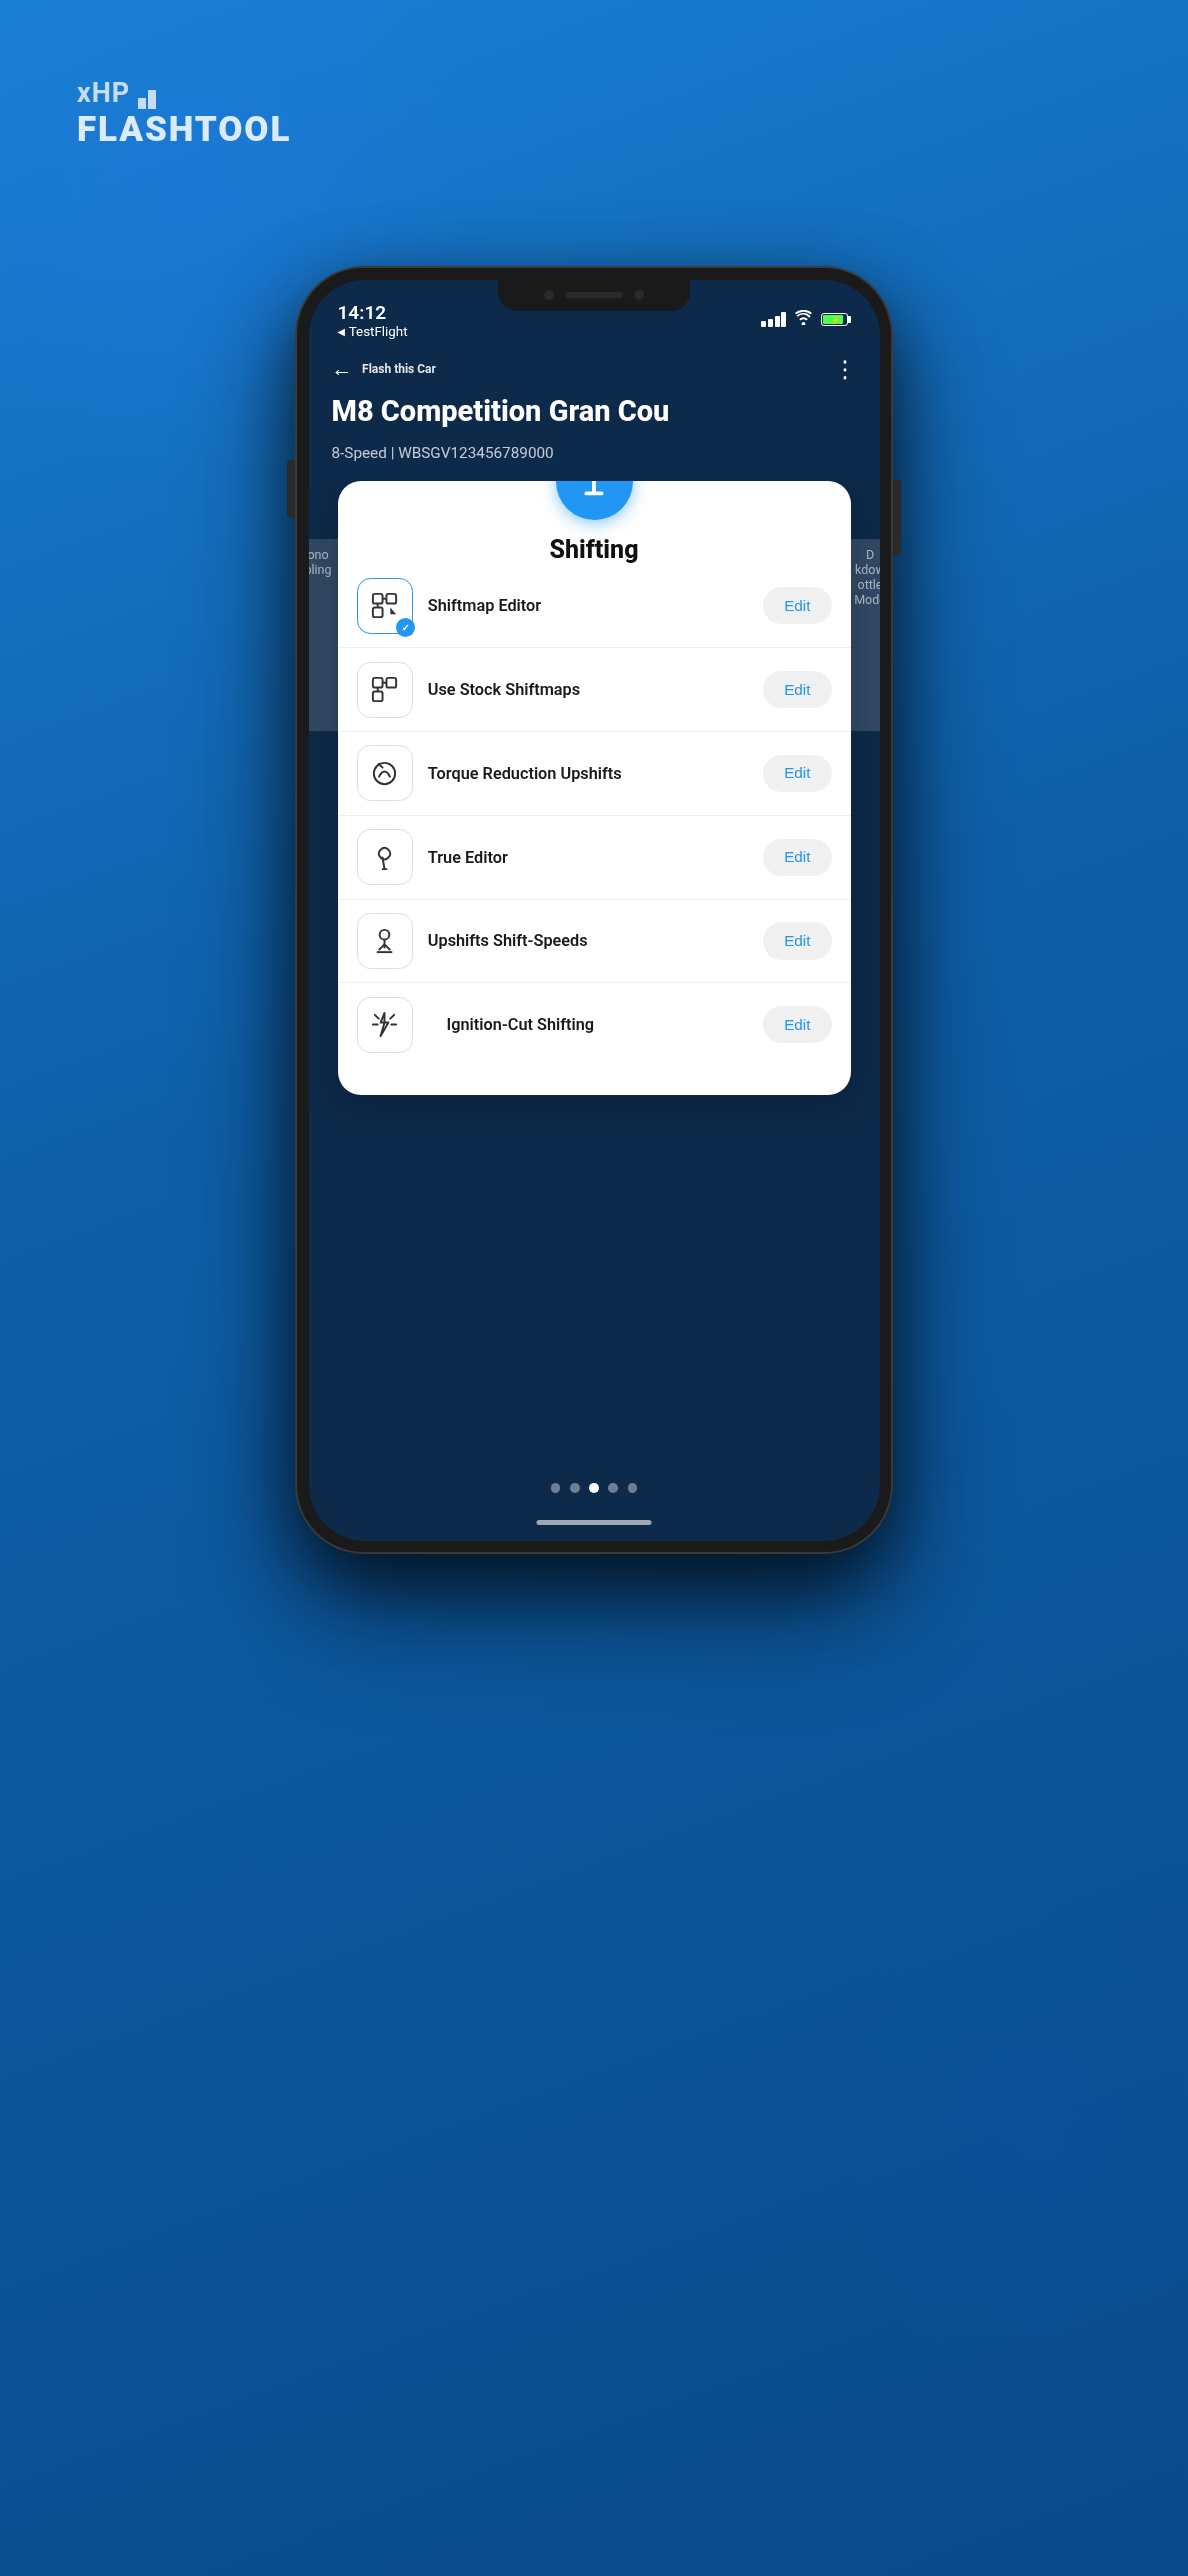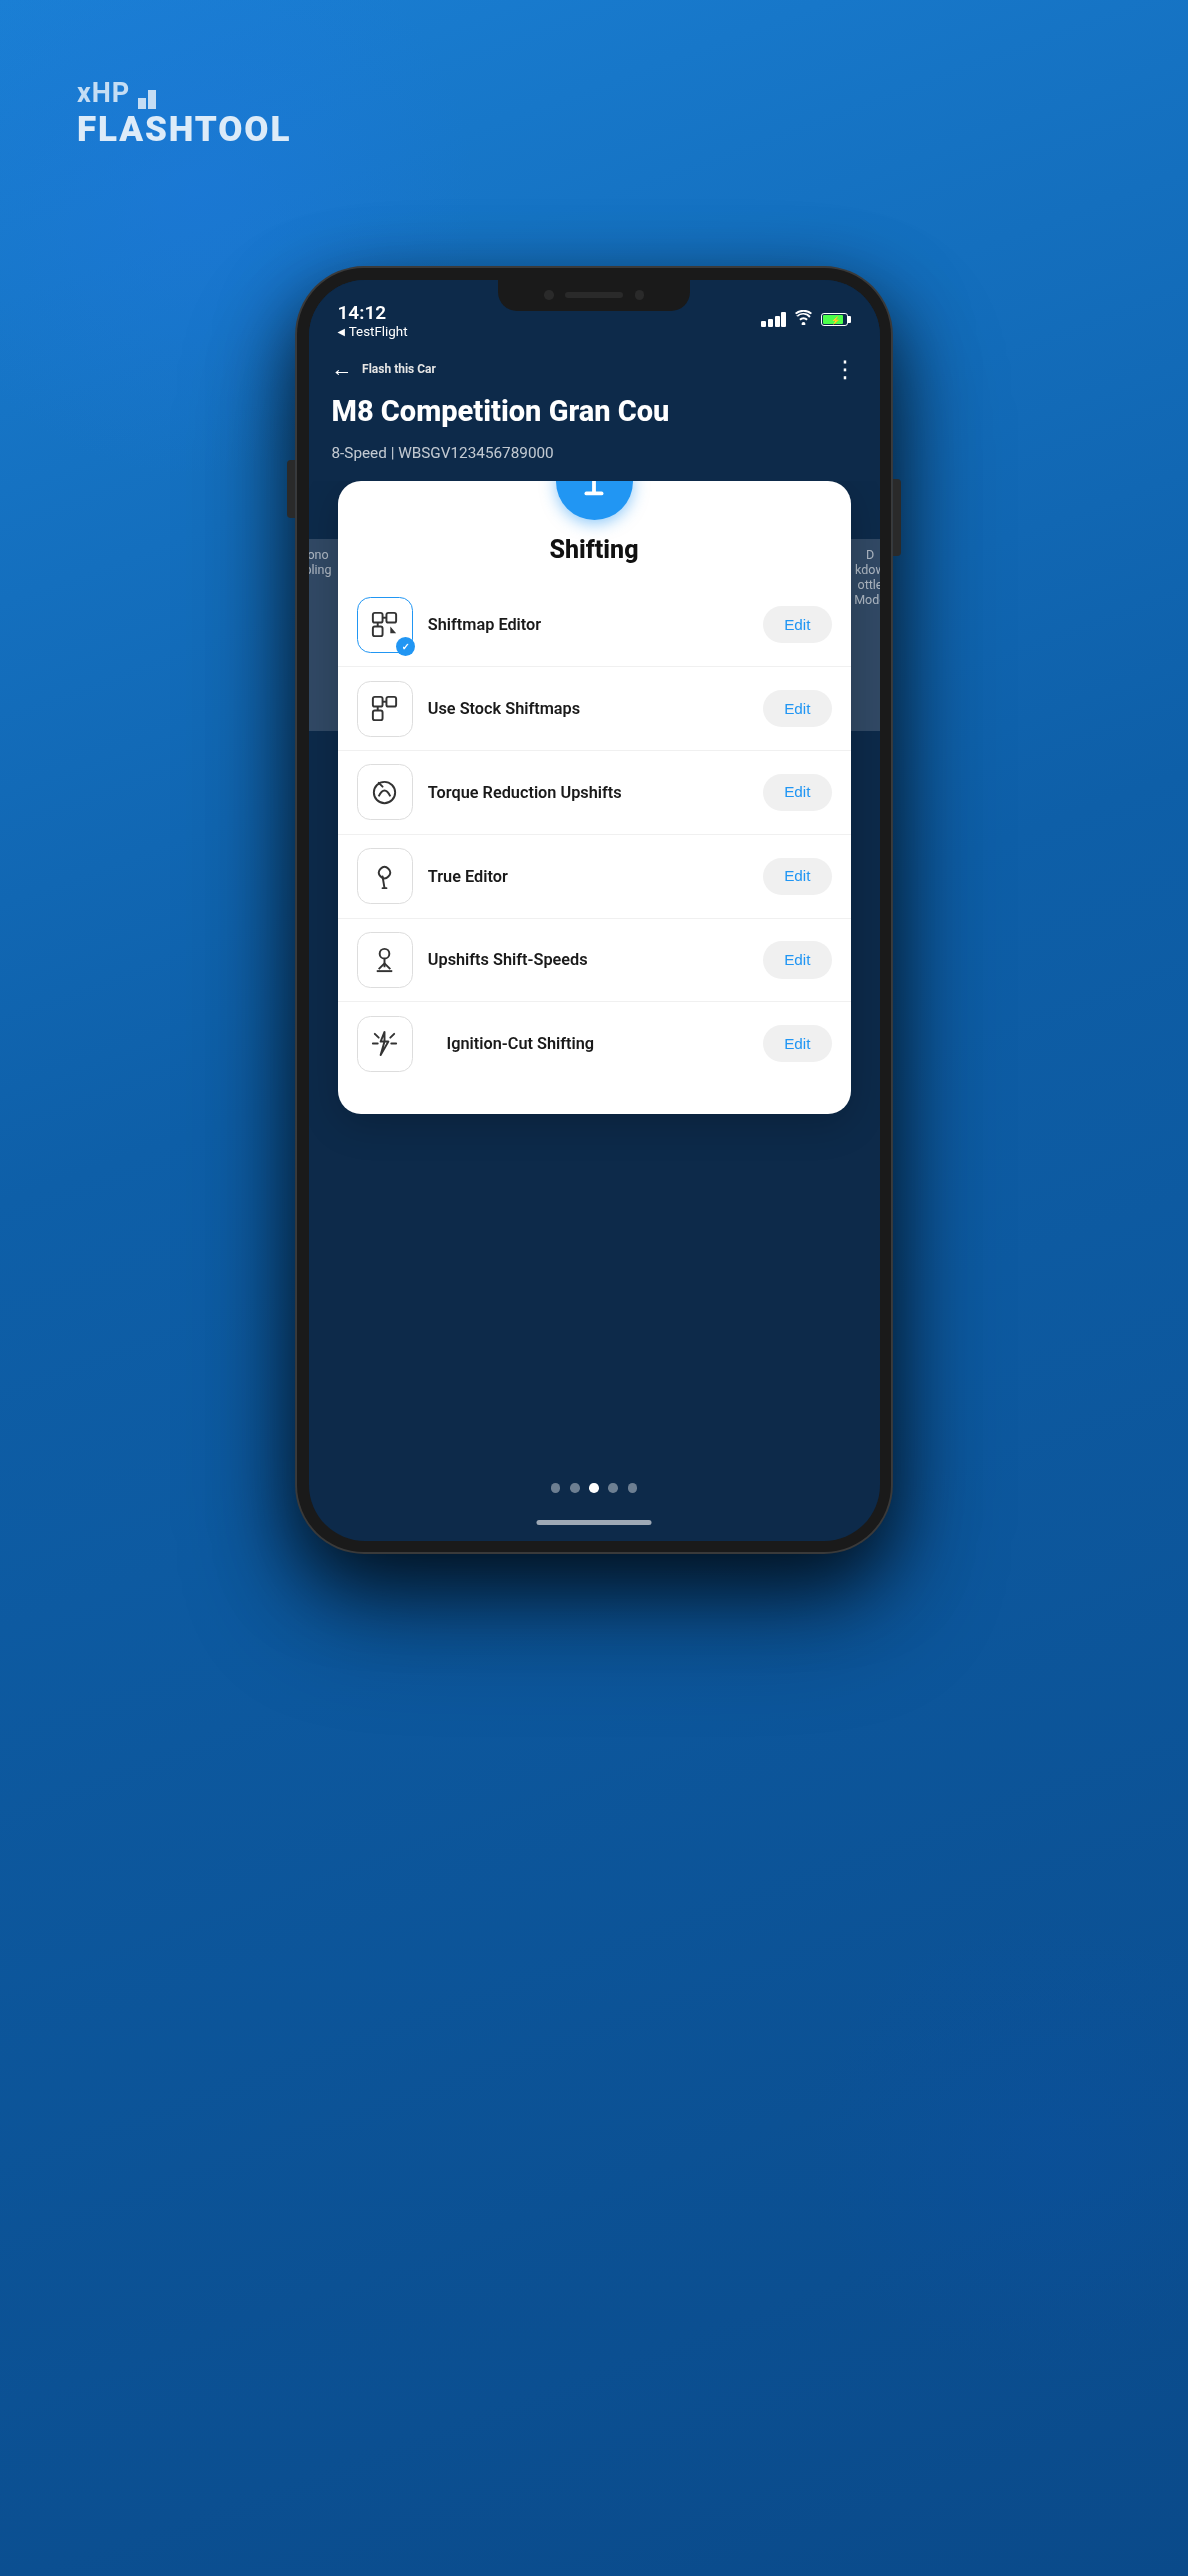--- a/index.html
+++ b/index.html
@@ -391,21 +391,20 @@
       width: 38px;
       height: 38px;
       fill: white;
     }
 
     .card-title {
       text-align: center;
       font-size: 25px;
       font-weight: 800;
       color: #111;
-      margin-bottom: 19px;
     }
 
     
     .menu-item {
       display: flex;
       align-items: center;
       padding: 13.4px 19px;
       gap: 15.3px;
       border-bottom: 1px solid #f0f0f0;
     }

